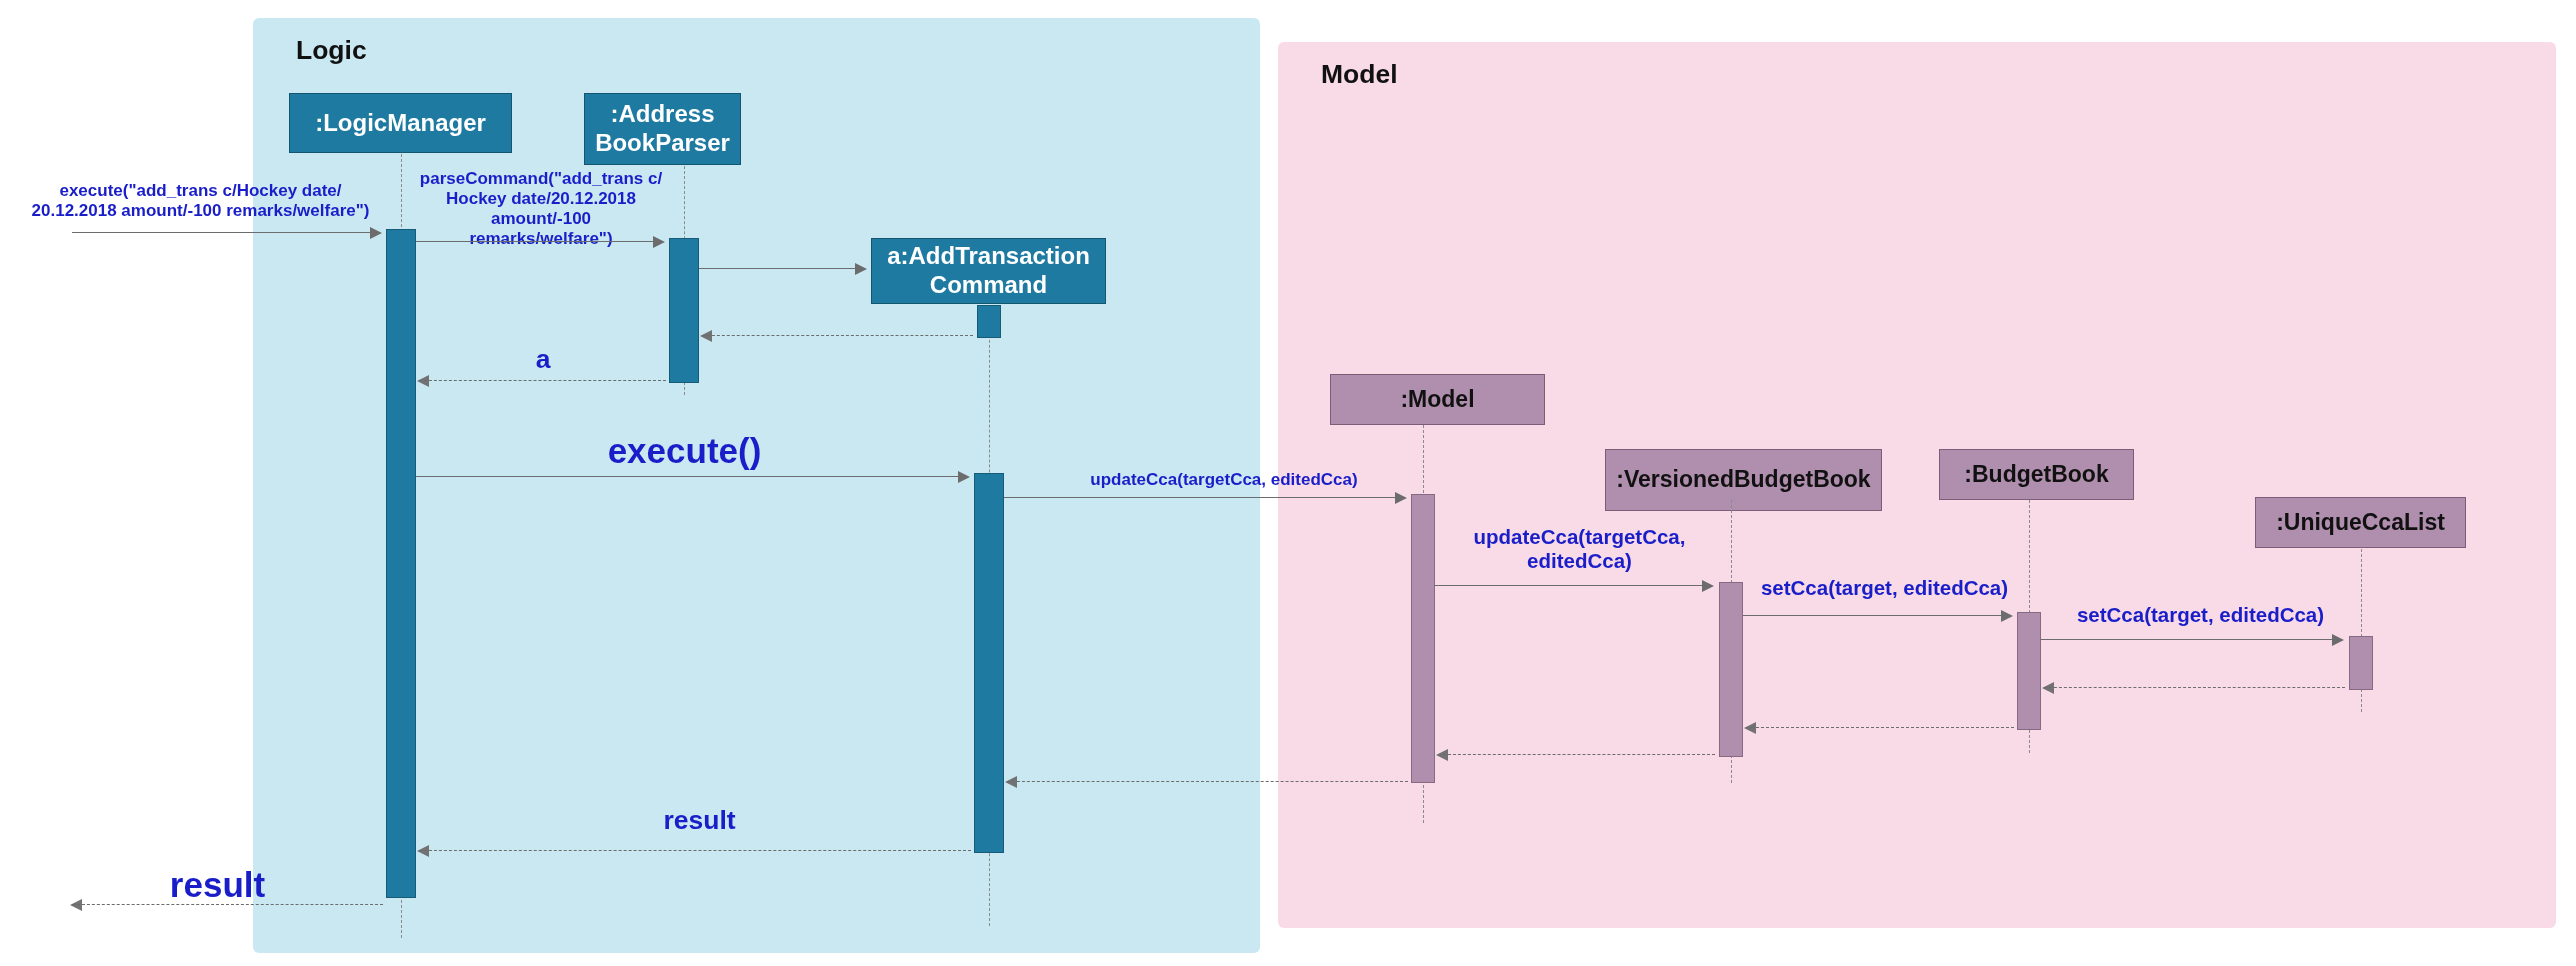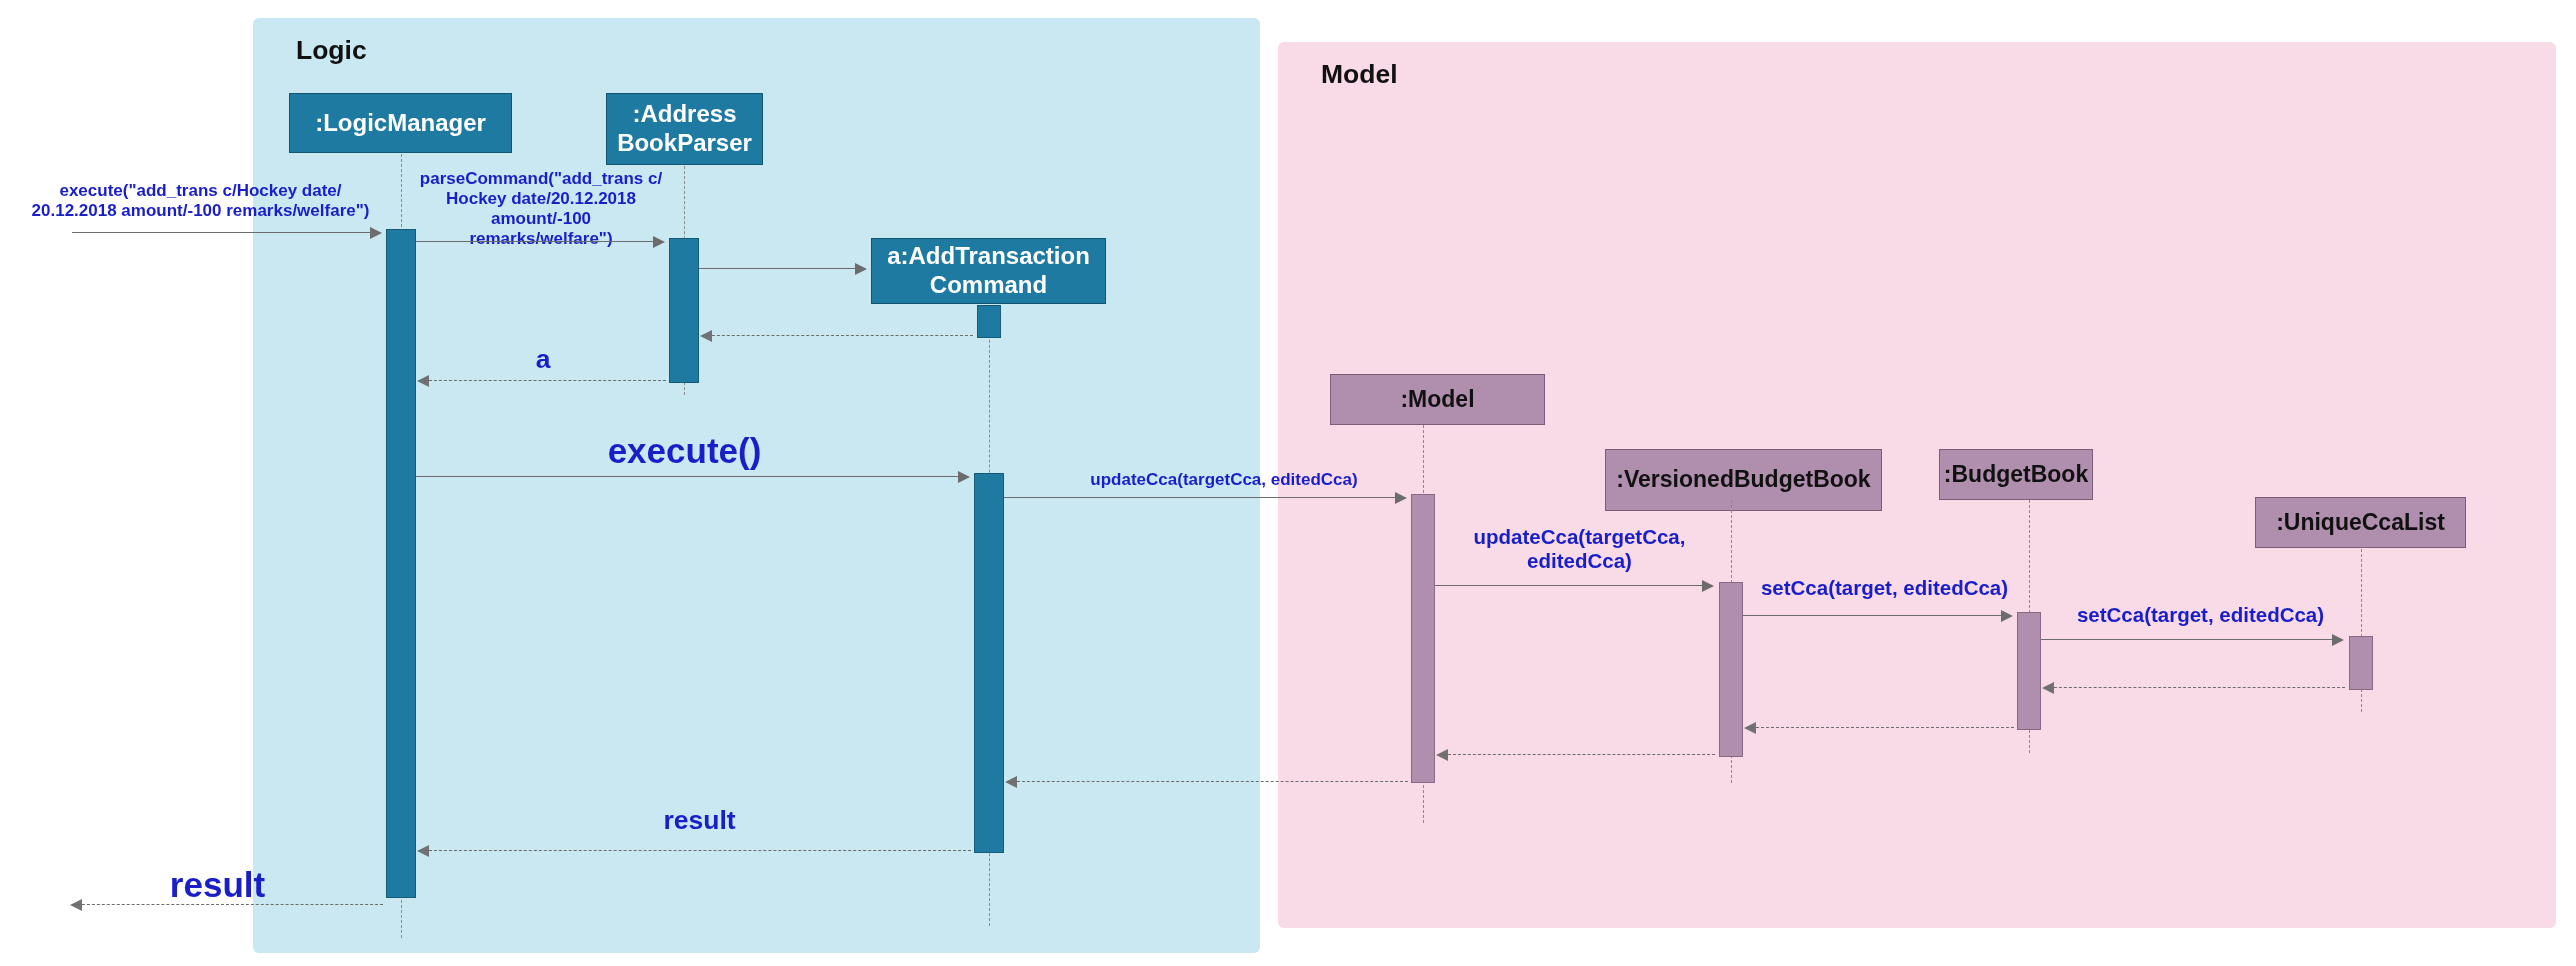--- a/index.html
+++ b/index.html
@@ -82,28 +82,28 @@
 <div class="canvas">
 
   <div class="region logic" style="left:253px; top:18px; width:1007px; height:935px;">
     <div class="region-label">Logic</div>
   </div>
   <div class="region model" style="left:1278px; top:18px; width:1278px; height:886px;margin-top:24px;">
     <div class="region-label">Model</div>
   </div>
 
   <div class="participant-head part-blue" style="left:289px; top:93px; width:223px; height:60px;">:LogicManager</div>
-  <div class="participant-head part-blue" style="left:606px; top:93px; width:157px; height:72px; white-space:pre-line;">:Address
+  <div class="participant-head part-blue" style="left:584px; top:93px; width:157px; height:72px; white-space:pre-line;">:Address
 BookParser</div>
   <div class="participant-head part-blue" style="left:871px; top:238px; width:235px; height:66px; white-space:pre-line;">a:AddTransaction
 Command</div>
 
   <div class="participant-head part-purple" style="left:1330px; top:374px; width:215px; height:51px;">:Model</div>
   <div class="participant-head part-purple" style="left:1592px; top:449px; width:277px; height:62px;margin-left:13px;">:VersionedBudgetBook</div>
-  <div class="participant-head part-purple" style="left:1939px; top:449px; width:154px; height:51px;">:BudgetBook</div>
+  <div class="participant-head part-purple" style="left:1939px; top:449px; width:195px; height:51px;">:BudgetBook</div>
   <div class="participant-head part-purple" style="left:2255px; top:497px; width:211px; height:51px;text-align:right;">:UniqueCcaList</div>
 
   <div class="lifeline" style="left:401px; top:154px; height:784px;"></div>
   <div class="lifeline" style="left:684px; top:166px; height:229px;"></div>
   <div class="lifeline" style="left:989px; top:305px; height:621px;"></div>
   <div class="lifeline" style="left:1423px; top:425px; height:398px;"></div>
   <div class="lifeline" style="left:1731px; top:500px; height:283px;"></div>
   <div class="lifeline" style="left:2029px; top:500px; height:253px;"></div>
   <div class="lifeline" style="left:2361px; top:549px; height:163px;"></div>
 

